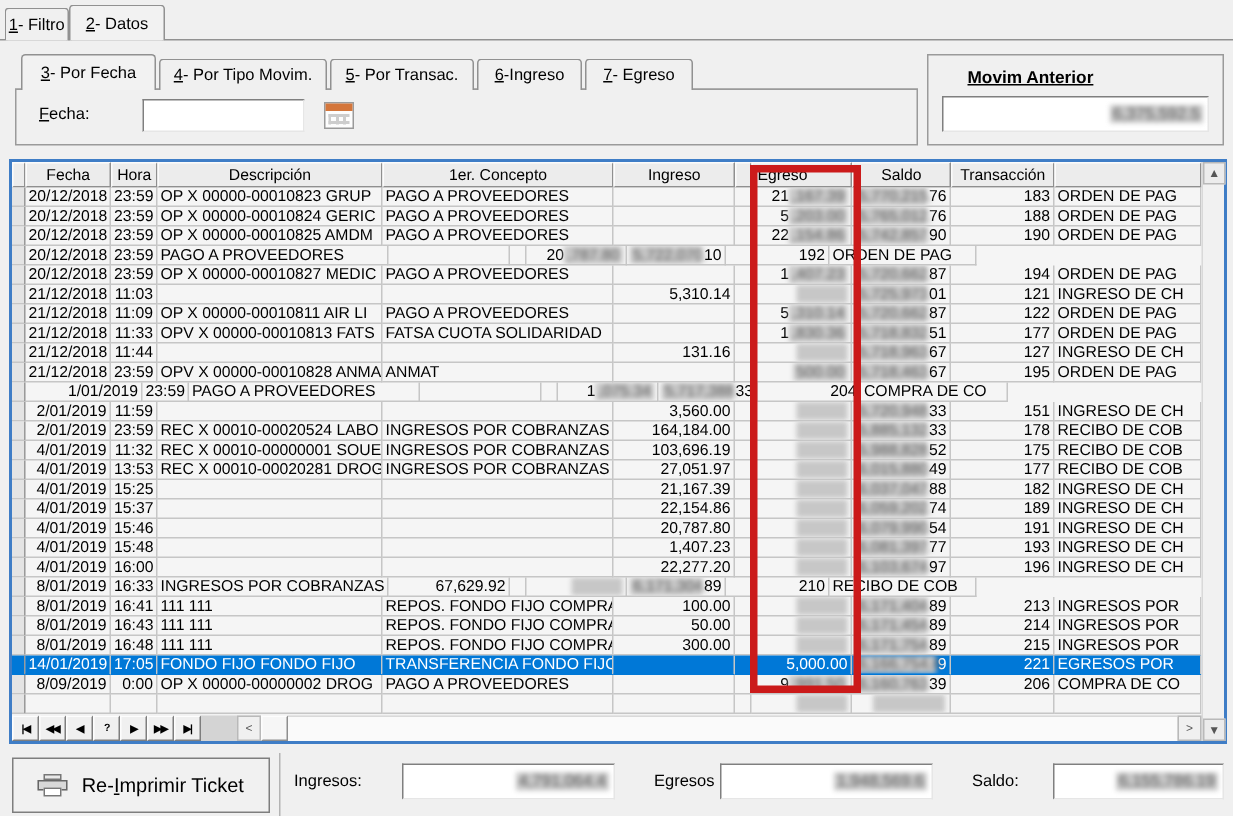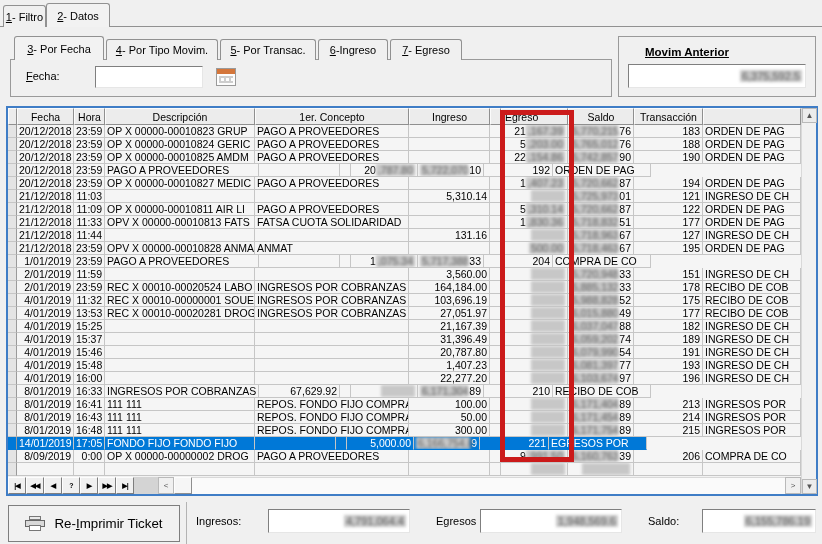--- a/index.html
+++ b/index.html
@@ -340,21 +340,21 @@
           </div>
           <div class="cell num sa-wrap" style="width: 66px;">
             <span class="redact" style="min-width: 48px;">5,718,463.</span>
             <span>67</span>
           </div>
           <div class="cell num" style="width: 69px;">195</div>
           <div class="cell" style="width: 98px;">ORDEN DE PAG</div>
         </div>
         <div class="grow">
           <div class="cell ind" style="width: 9px;"></div>
-          <div class="cell num" style="width: 57px;">1/01/2019</div>
+          <div class="cell num" style="width: 78px;">1/01/2019</div>
           <div class="cell num" style="width: 31px;">23:59</div>
           <div class="cell" style="width: 154px;">PAGO A PROVEEDORES</div>
           <div class="cell num" style="width: 81px;"></div>
           <div class="cell" style="width: 11px;"></div>
           <div class="cell num eg-wrap" style="width: 67px;">
             <span>1</span>
             <span class="redact" style="min-width: 34px;">,075.34</span>
           </div>
           <div class="cell num sa-wrap" style="width: 66px;">
             <span class="redact" style="min-width: 48px;">5,717,388.</span>
@@ -452,21 +452,21 @@
           </div>
           <div class="cell num" style="width: 69px;">182</div>
           <div class="cell" style="width: 98px;">INGRESO DE CH</div>
         </div>
         <div class="grow">
           <div class="cell ind" style="width: 9px;"></div>
           <div class="cell num" style="width: 57px;">4/01/2019</div>
           <div class="cell num" style="width: 31px;">15:37</div>
           <div class="cell" style="width: 150px;"></div>
           <div class="cell" style="width: 154px;"></div>
-          <div class="cell num" style="width: 81px;">31,396.49</div>
+          <div class="cell num" style="width: 81px;">22,154.86</div>
           <div class="cell" style="width: 11px;"></div>
           <div class="cell num eg-wrap" style="width: 67px;">
             <span class="redact" style="min-width: 34px;">&nbsp;&nbsp;&nbsp;&nbsp;&nbsp;</span>
           </div>
           <div class="cell num sa-wrap" style="width: 66px;">
             <span class="redact" style="min-width: 48px;">6,059,202.</span>
             <span>74</span>
           </div>
           <div class="cell num" style="width: 69px;">189</div>
           <div class="cell" style="width: 98px;">INGRESO DE CH</div>
@@ -594,20 +594,21 @@
             <span>89</span>
           </div>
           <div class="cell num" style="width: 69px;">215</div>
           <div class="cell" style="width: 98px;">INGRESOS POR</div>
         </div>
         <div class="grow sel">
           <div class="cell ind" style="width: 9px;"></div>
           <div class="cell num" style="width: 57px;">14/01/2019</div>
           <div class="cell num" style="width: 31px;">17:05</div>
           <div class="cell" style="width: 150px;">FONDO FIJO FONDO FIJO</div>
+          <div class="cell" style="width: 154px;">TRANSFERENCIA FONDO FIJO</div>
           <div class="cell num" style="width: 81px;"></div>
           <div class="cell" style="width: 11px;"></div>
           <div class="cell num eg-wrap" style="width: 67px; text-align: center;">
             <span>5,000.00</span>
           </div>
           <div class="cell num sa-wrap" style="width: 66px;">
             <span class="redact" style="min-width: 48px;">6,166,754.8</span>
             <span>9</span>
           </div>
           <div class="cell num" style="width: 69px;">221</div>

